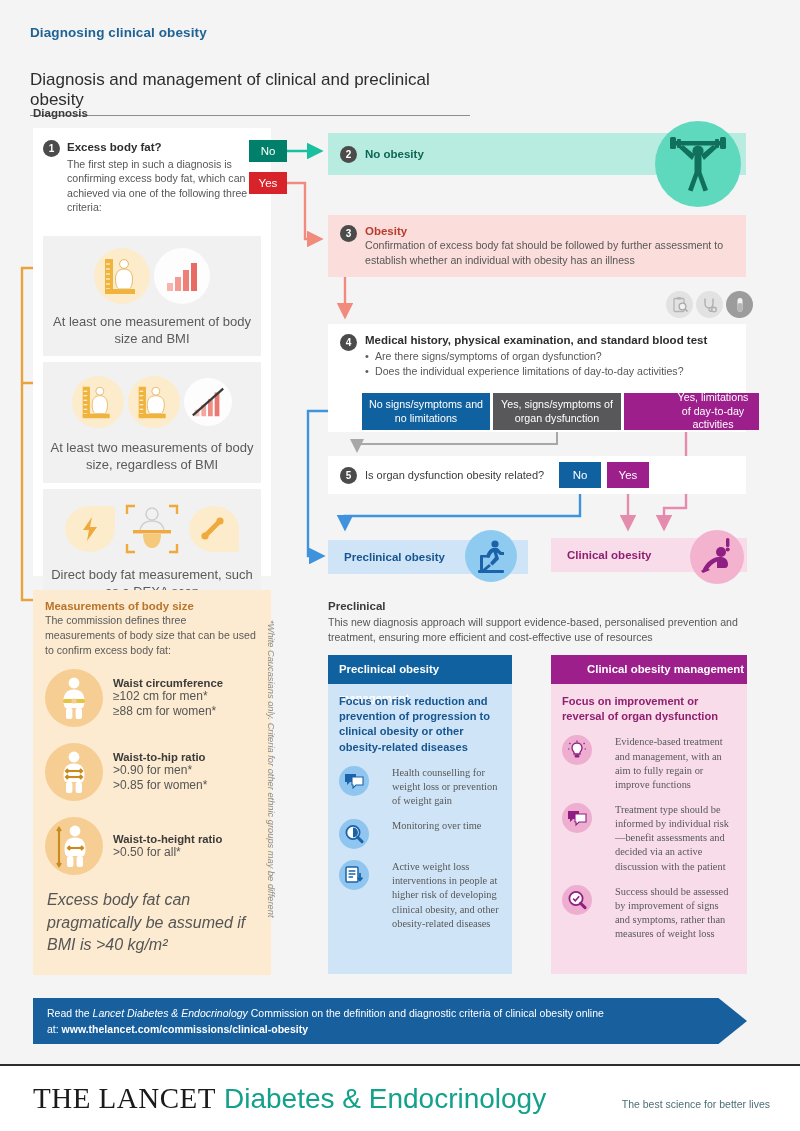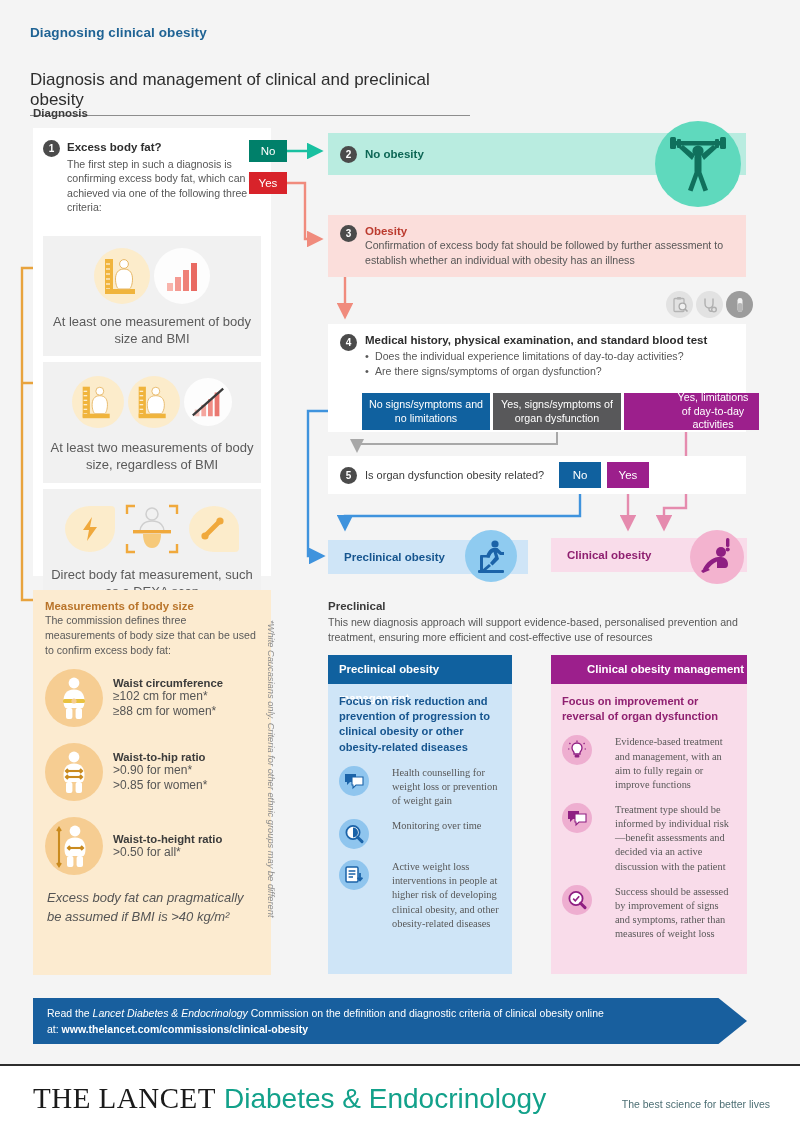--- a/index.html
+++ b/index.html
@@ -111,21 +111,21 @@
   #measure-panel {
     position: absolute; left: 33px; top: 590px; width: 238px; height: 385px;
     background: #fcebd0;
   }
   #measure-title { font-size: 11.4px; font-weight: bold; color: #b9742a; padding: 10px 12px 0 12px; }
   #measure-intro { font-size: 10.6px; color: #5a5a5a; line-height: 1.4; padding: 1px 12px 0 12px; }
   .measure-item { display: flex; align-items: center; gap: 10px; padding: 6px 10px 0 12px; }
   .mi-text-title { font-size: 11.3px; font-weight: bold; color: #3b3b3b; }
   .mi-text-line { font-size: 12px; color: #555; line-height: 1.33; }
   #measure-note {
-    font-size: 13px; font-style: italic; color: #555; line-height: 1.4;
+    font-size: 16px; font-style: italic; color: #555; line-height: 1.4;
     padding: 14px 14px 0 14px;
   }
 
   #footnote-vertical {
     position: absolute; left: 276px; top: 620px;
     font-size: 9.3px; font-style: italic; color: #8c8c8c;
     transform: rotate(90deg); transform-origin: left top;
     white-space: nowrap;
   }
 
@@ -395,22 +395,22 @@
       </svg>
     </span>
   </div>
 
   <div class="card" id="step4-card">
     <div id="step4-head">
       <div class="step-badge">4</div>
       <div>
         <div id="step4-title">Medical history, physical examination, and standard blood test</div>
         <div style="margin-top:3px;">
+          <div class="bullet-line">Are there signs/symptoms of organ dysfunction?</div>
           <div class="bullet-line">Does the individual experience limitations of day-to-day activities?</div>
-          <div class="bullet-line">Are there signs/symptoms of organ dysfunction?</div>
         </div>
       </div>
     </div>
   </div>
 
   <div class="answer" id="ans-a">No signs/symptoms and no limitations</div>
   <div class="answer" id="ans-b">Yes, signs/symptoms of organ dysfunction</div>
   <div class="answer" id="ans-c">Yes, limitations of day-to-day activities</div>
 
   <div class="card" id="step5-card">

